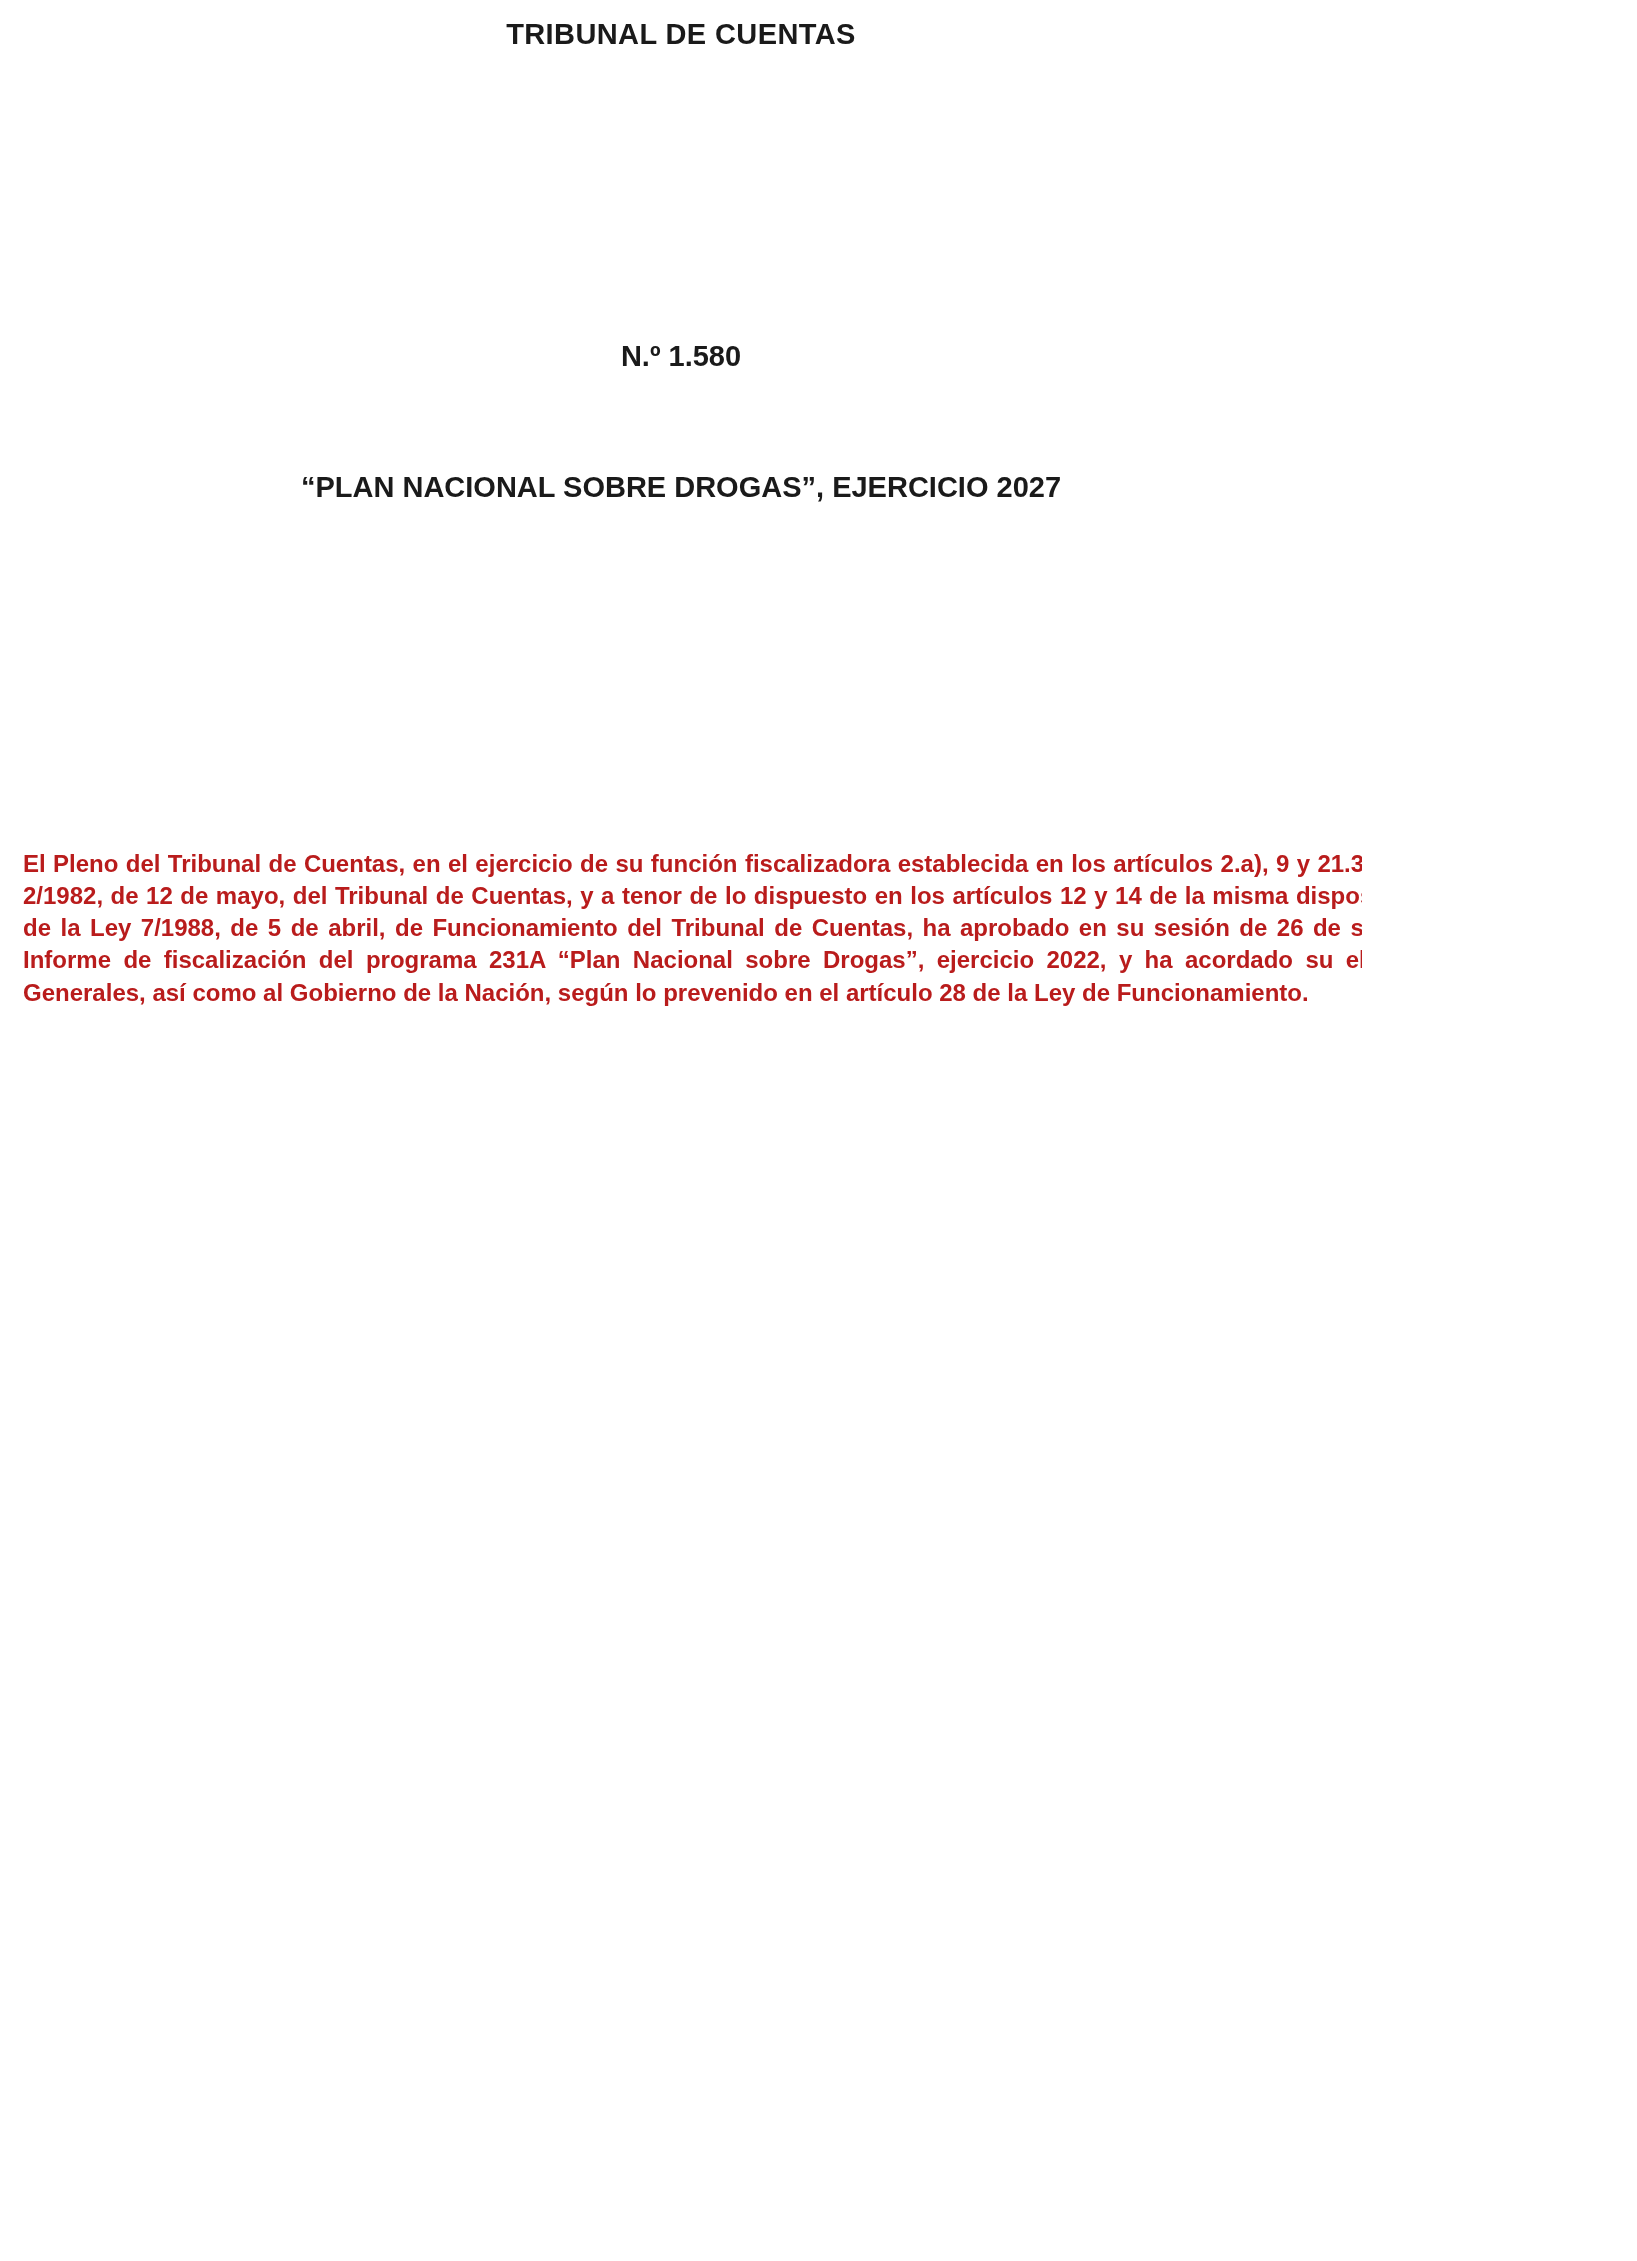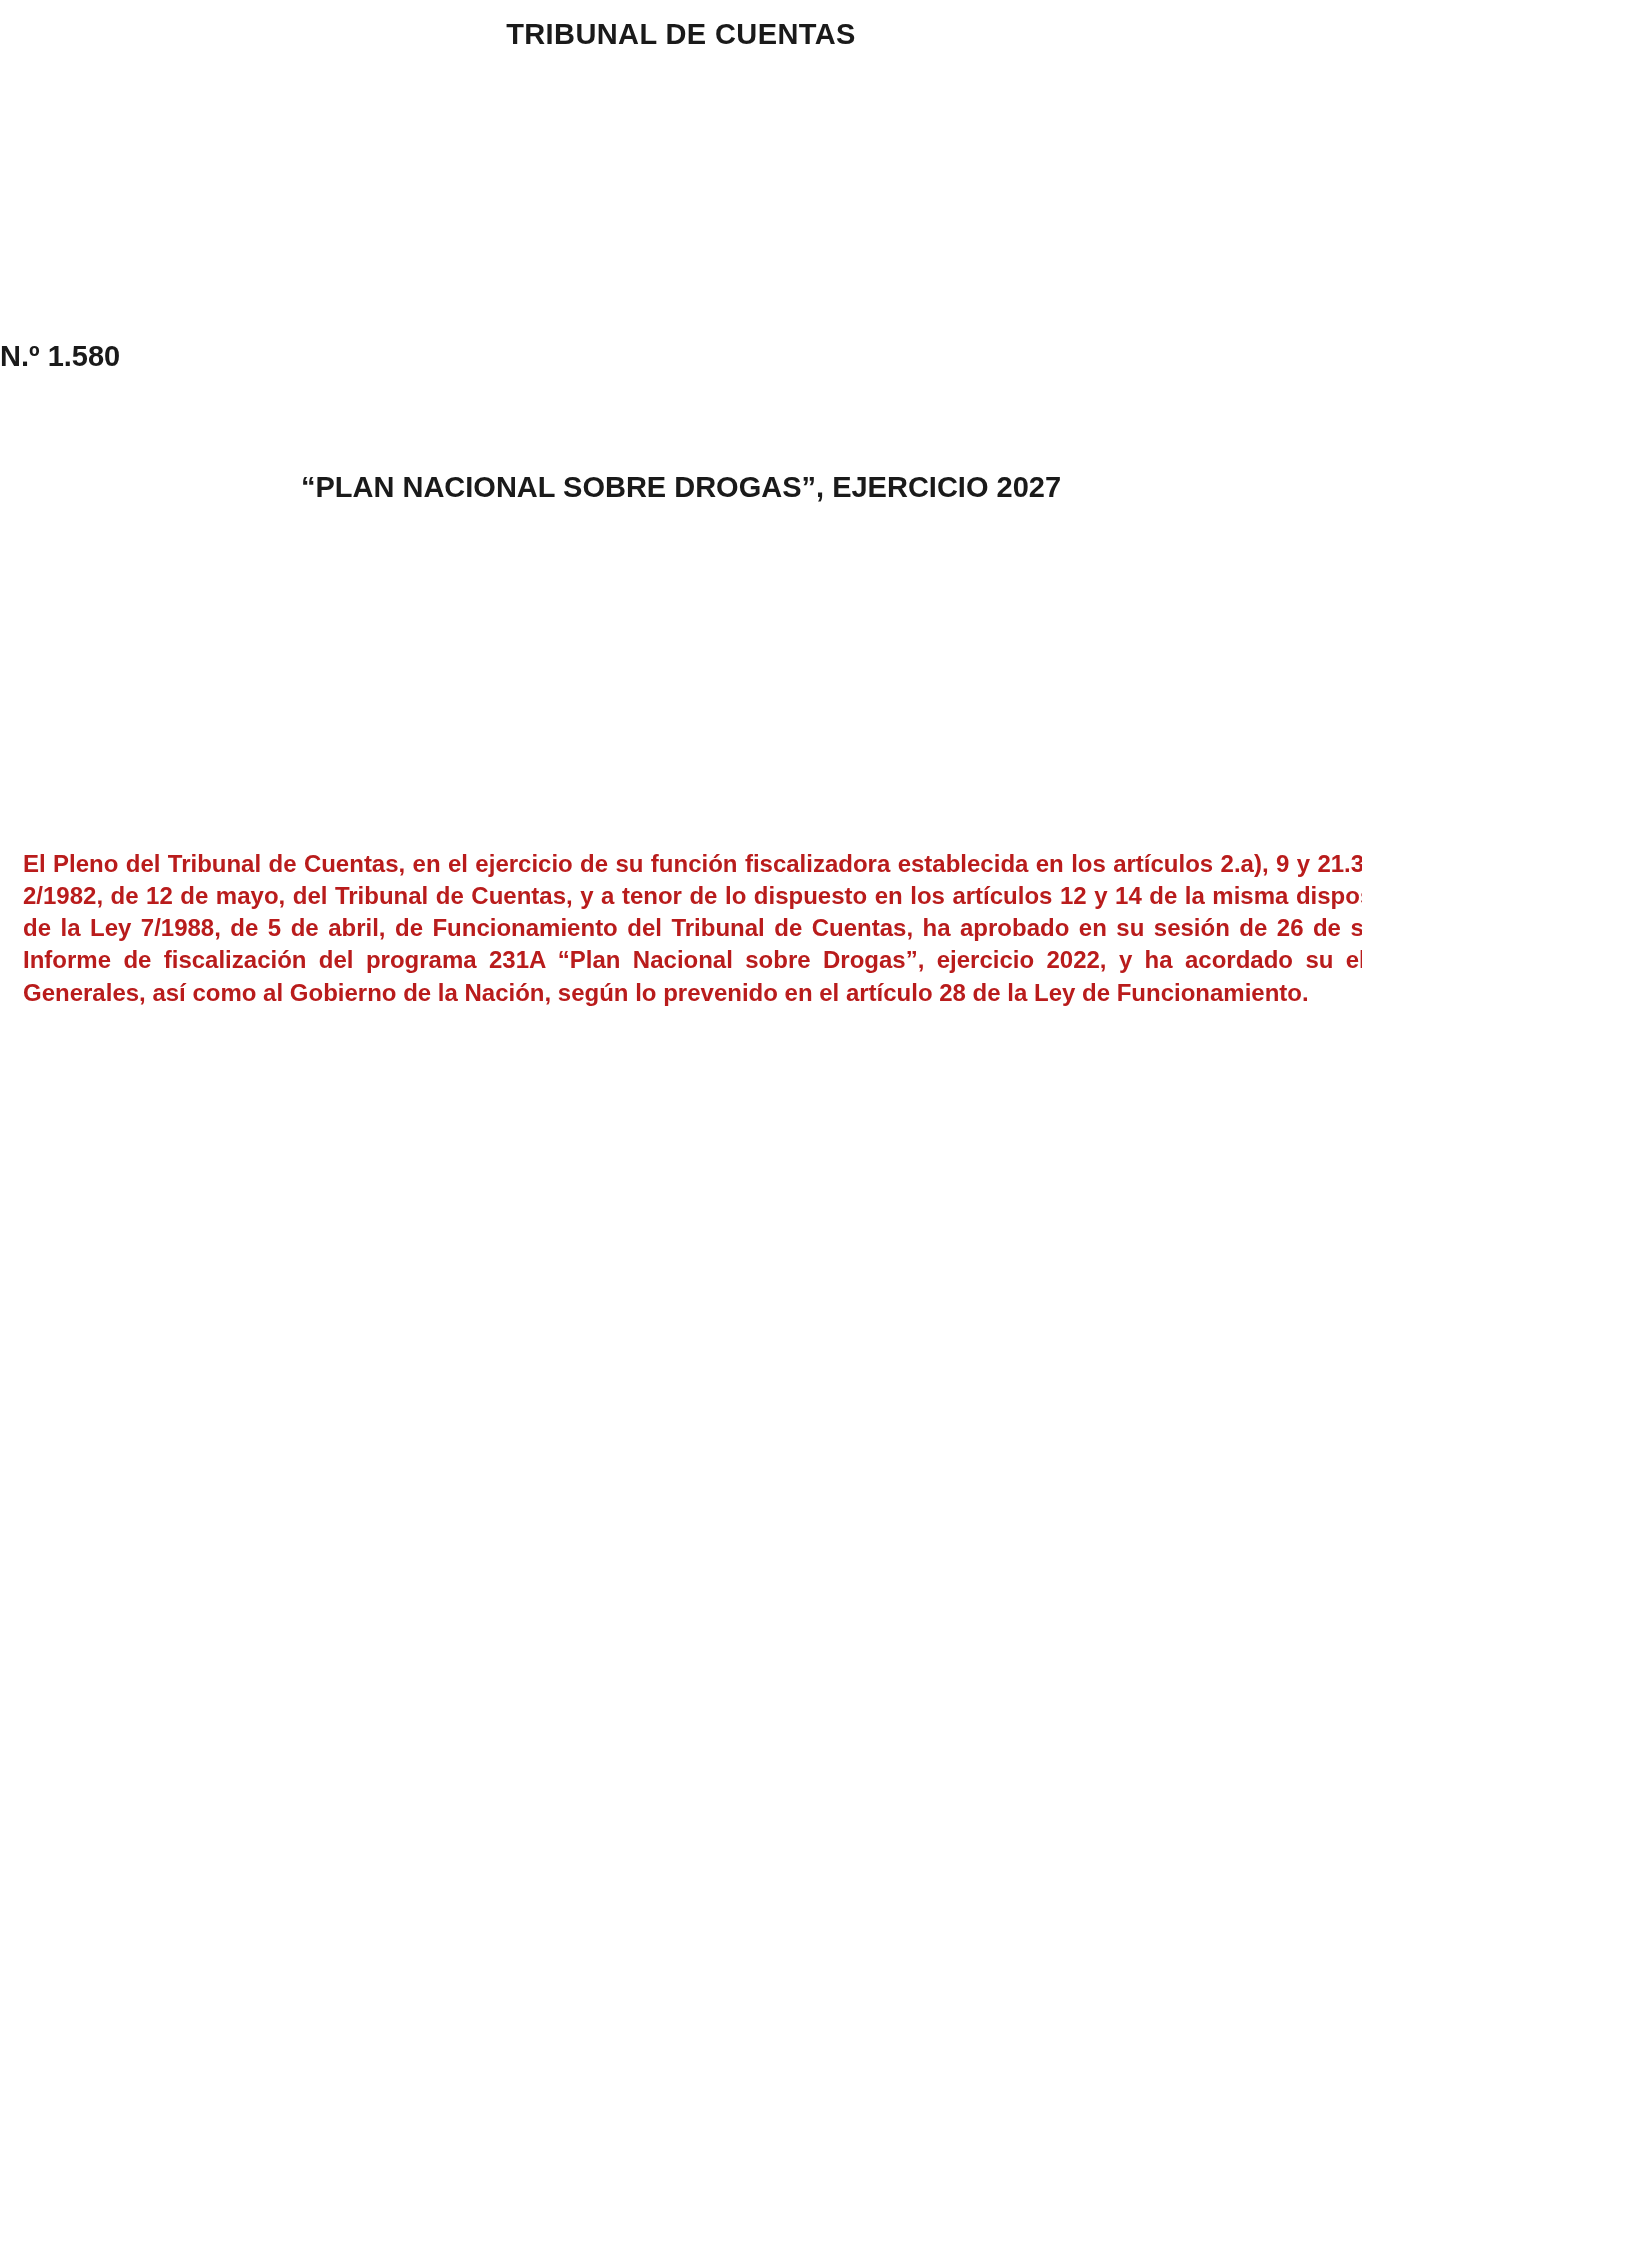--- a/index.html
+++ b/index.html
@@ -24,20 +24,21 @@
     text-align: center;
     font-size: 29px;
     font-weight: bold;
     letter-spacing: 0.4px;
   }
   .report-number {
     position: absolute;
     top: 340px;
     left: 0;
     width: 100%;
+    text-align: center;
     font-size: 29px;
     font-weight: bold;
   }
   .report-title {
     position: absolute;
     top: 466px;
     left: 0;
     width: 100%;
     text-align: center;
     font-size: 29px;

